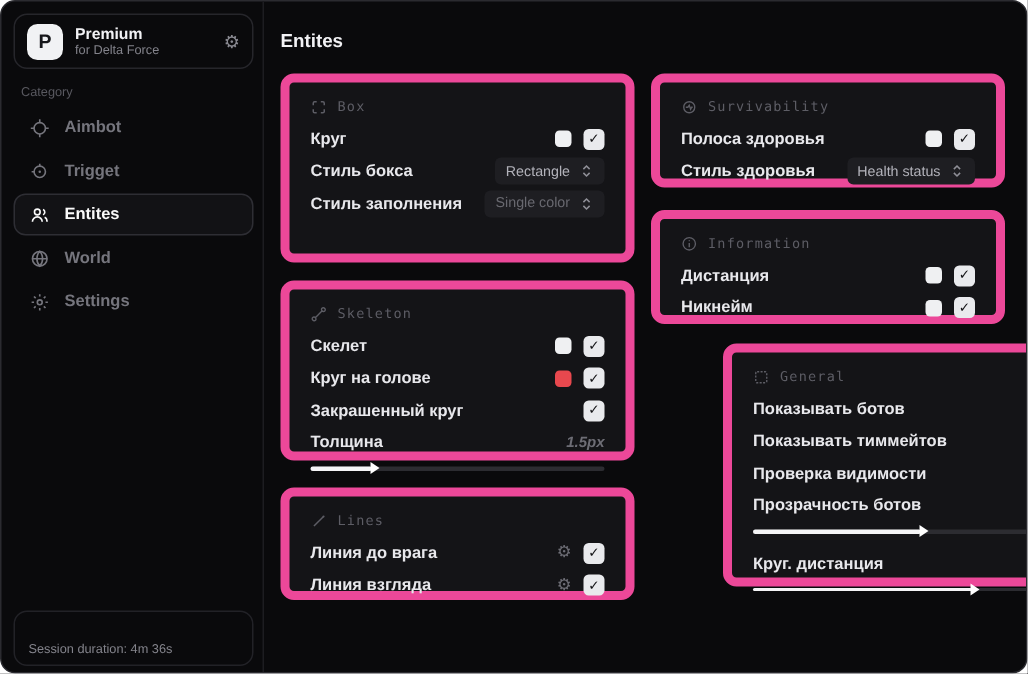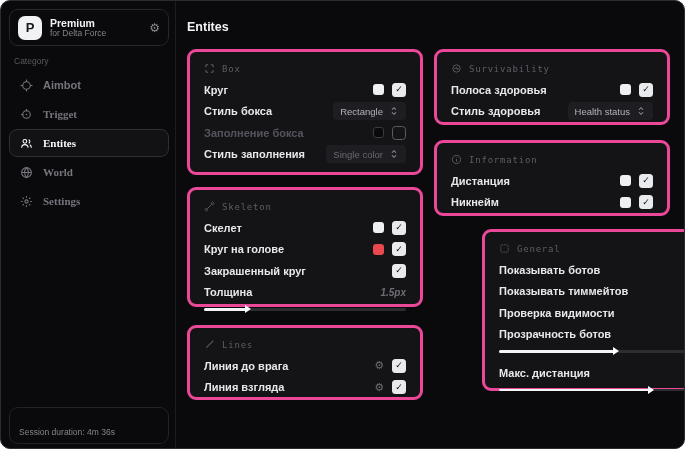--- a/index.html
+++ b/index.html
@@ -13,28 +13,28 @@
   .sidebar{position:absolute;left:0;top:0;width:175px;height:449px;border-right:1px solid #1d1d21;}
   .brand-card{position:absolute;left:8px;top:8px;width:160px;height:37px;border:1px solid #26262b;border-radius:9px;display:flex;align-items:center;padding:0 8px;gap:8px;}
   .logo{width:24px;height:24px;border-radius:7px;background:#f1f2f4;color:#17181b;font-weight:bold;font-size:13px;display:flex;align-items:center;justify-content:center;}
   .brand-txt{flex:1;line-height:1.15;}
   .brand-title{font-size:10.5px;font-weight:bold;color:#f2f2f5;}
   .brand-sub{font-size:8.5px;color:#83838b;}
   .brand-gear{font-size:12px;color:#8a8a92;}
   .cat-label{position:absolute;left:13px;top:55px;font-size:8.5px;color:#595960;}
   .nav{position:absolute;left:8px;top:70px;width:160px;}
   .nav-item{height:28px;border-radius:8px;display:flex;align-items:center;gap:10px;padding:0 10px;color:#75757d;font-size:11px;font-weight:600;cursor:pointer;border:1px solid transparent;}
-  .nav-item+.nav-item{margin-top:1px;font-family:Liberation Serif, serif;}
+  .nav-item+.nav-item{margin-top:1px;}
   .nav-item.active{border-color:#2e2e34;background:#121215;color:#fafafa;}
   .nav-item svg{flex:0 0 13px;}
   .session-box{position:absolute;left:8px;top:406px;width:160px;height:37px;border:1px solid #222227;border-radius:9px;display:flex;align-items:flex-end;padding:0 9px 6px 9px;}
   .session-txt{font-size:8.5px;color:#84848c;}
   
   .main-title{position:absolute;left:186px;top:19px;font-size:12.5px;font-weight:bold;color:#f2f2f5;}
-  .panel{position:absolute;background:#141417;border:3px solid #ec4899;border-radius:9px;padding:9px 14px 4px 14px;}
+  .panel{position:absolute;background:#141417;border:6px solid #ec4899;border-radius:9px;padding:9px 14px 4px 14px;}
   .p-box{left:186px;top:48px;width:236px;height:126px;}
   .p-skeleton{left:186px;top:186px;width:236px;height:120px;}
   .p-lines{left:186px;top:324px;width:236px;height:75px;}
   .p-surv{left:433px;top:48px;width:236px;height:76px;}
   .p-info{left:433px;top:139px;width:236px;height:76px;}
   .p-general{left:433px;top:228px;width:284px;height:162px;margin-left:48px;}
   .p-head{display:flex;align-items:center;gap:7px;height:15px;margin-bottom:3px;
     font-family:"DejaVu Sans Mono",monospace;font-size:9px;letter-spacing:.8px;color:#5d5d65;}
   .p-head svg{flex:0 0 11px;}
   .row{height:21.5px;display:flex;align-items:center;justify-content:space-between;}
@@ -150,27 +150,20 @@
     <div class="row">
       <span class="lbl">Стиль бокса</span>
       <span class="pill">
         <span class="ptxt">Rectangle</span>
         <svg width="10" height="10" viewBox="0 0 24 24" fill="none" stroke="#8f8f97" stroke-width="2.5">
             <path d="M7 9l5-5 5 5M7 15l5 5 5-5"></path>
           </svg>
       </span>
     </div>
     <div class="row">
-      <span class="lbl dim">Заполнение бокса</span>
-      <span class="ctrls">
-        <span class="swatch sw-black"></span>
-        <span class="cb off"></span>
-      </span>
-    </div>
-    <div class="row">
       <span class="lbl">Стиль заполнения</span>
       <span class="pill dim">
         <span class="ptxt">Single color</span>
         <svg width="10" height="10" viewBox="0 0 24 24" fill="none" stroke="#8f8f97" stroke-width="2.5">
             <path d="M7 9l5-5 5 5M7 15l5 5 5-5"></path>
           </svg>
       </span>
     </div>
   </div>
 
@@ -345,21 +338,21 @@
     </div>
     <div class="slider">
       <div class="track">
         <div class="fill" style="width: 46%;">
           <div class="thumb"></div>
         </div>
       </div>
     </div>
     <div class="gap6"></div>
     <div class="row">
-      <span class="lbl">Макс. дистанция</span>
+      <span class="lbl">Круг. дистанция</span>
       <span class="val">300m</span>
     </div>
     <div class="slider">
       <div class="track">
         <div class="fill" style="width: 60%;">
           <div class="thumb"></div>
         </div>
       </div>
     </div>
   </div>

